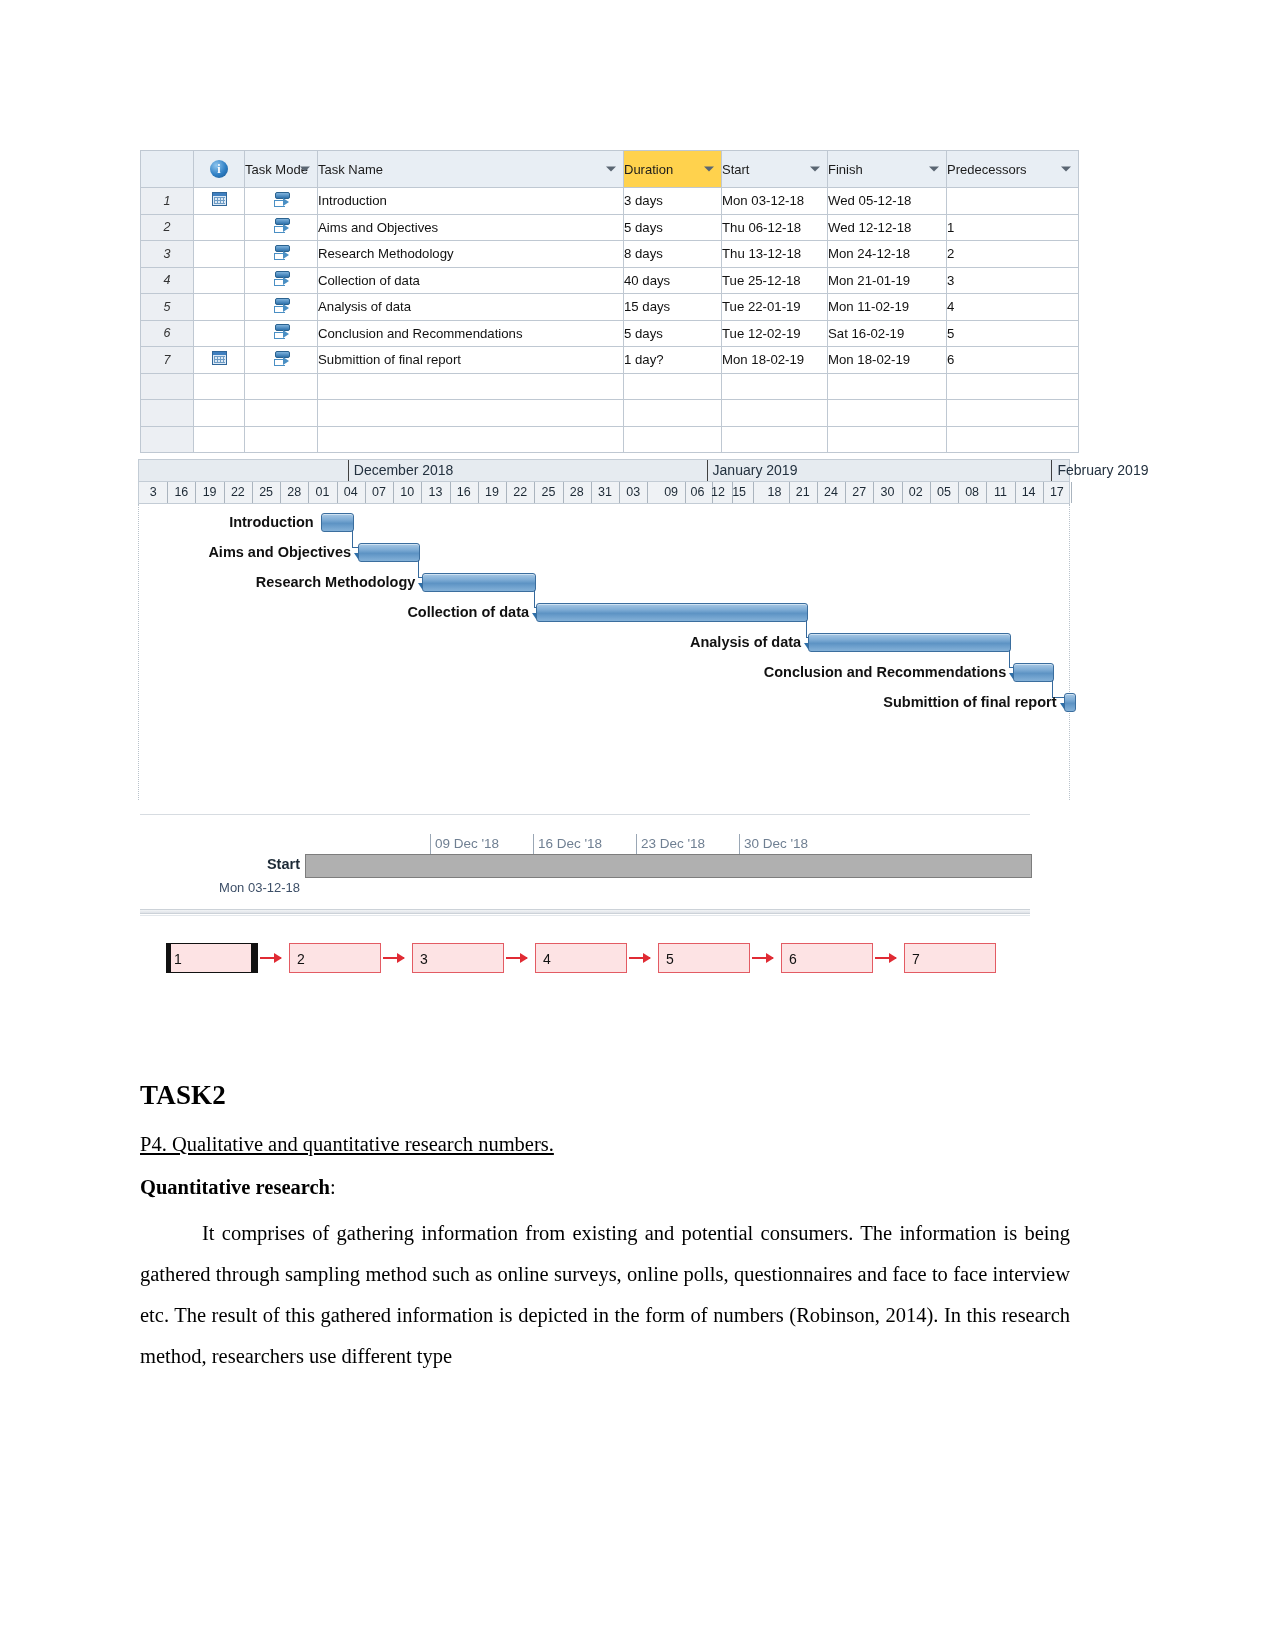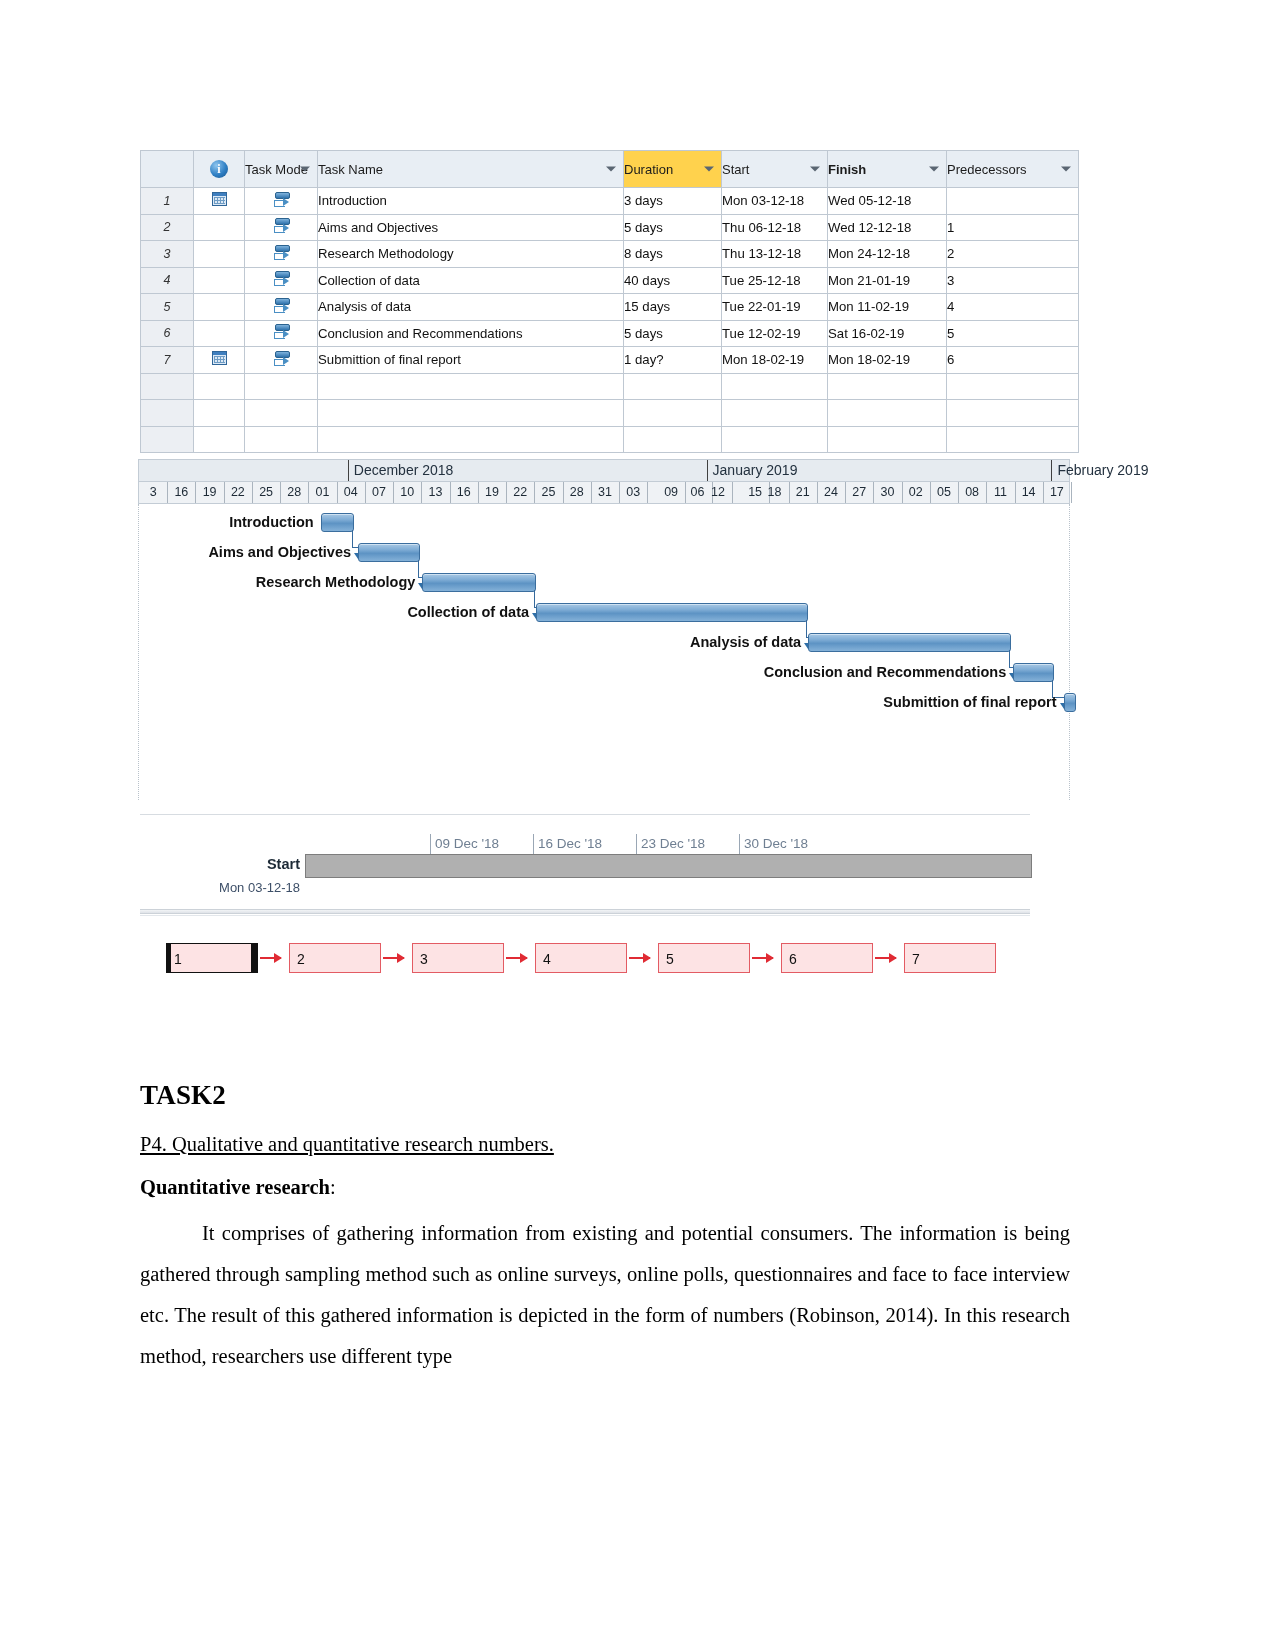--- a/index.html
+++ b/index.html
@@ -24,21 +24,21 @@
     background:#e8eef4;height:36px;font-weight:400;text-align:left;
     color:#1b1b1b;font-size:13px;position:relative;padding-left:6px;
   }
   thead th.dur{background:#ffd24d;}
   thead th.idcol{width:52px;}
   thead th.infocol{width:50px;}
   thead th.tmcol{width:72px;}
   thead th.namecol{width:305px;}
   thead th.durcol{width:97px;}
   thead th.startcol{width:105px;}
-  thead th.fincol{width:118px;font-weight:bold;}
+  thead th.fincol{width:118px;}
   thead th.predcol{width:131px;}
   .thLabel{display:block;line-height:15px;}
   .filterArrow{
     position:absolute;right:7px;top:50%;transform:translateY(-50%);
     width:0;height:0;border-left:5px solid transparent;border-right:5px solid transparent;
     border-top:5px solid #5a6672;
   }
   .infoGlyph{
     display:block;margin:0 auto;width:18px;height:18px;border-radius:50%;
     background:radial-gradient(circle at 35% 30%, #8fc6ef 0%, #2f7fc4 55%, #17548d 100%);
@@ -293,21 +293,21 @@
         <div class="dayCell" style="left: 310.667px; width: 28.2424px;">16</div>
         <div class="dayCell" style="left: 338.909px; width: 28.2424px;">19</div>
         <div class="dayCell" style="left: 367.152px; width: 28.2424px;">22</div>
         <div class="dayCell" style="left: 395.394px; width: 28.2424px;">25</div>
         <div class="dayCell" style="left: 423.636px; width: 28.2424px;">28</div>
         <div class="dayCell" style="left: 451.879px; width: 28.2424px;">31</div>
         <div class="dayCell" style="left: 480.121px; width: 28.2424px;">03</div>
         <div class="dayCell" style="left: 508.364px; width: 28.2424px; margin-left: 36px;">06</div>
         <div class="dayCell" style="left: 506px; width: 28.2424px; padding-left: 12px;">09</div>
         <div class="dayCell" style="left: 564.848px; width: 28.2424px;">12</div>
-        <div class="dayCell" style="left: 602px; width: 28.2424px;">15</div>
+        <div class="dayCell" style="left: 586px; width: 28.2424px;">15</div>
         <div class="dayCell" style="left: 621.333px; width: 28.2424px;">18</div>
         <div class="dayCell" style="left: 649.576px; width: 28.2424px;">21</div>
         <div class="dayCell" style="left: 677.818px; width: 28.2424px;">24</div>
         <div class="dayCell" style="left: 706.061px; width: 28.2424px;">27</div>
         <div class="dayCell" style="left: 734.303px; width: 28.2424px;">30</div>
         <div class="dayCell" style="left: 762.545px; width: 28.2424px;">02</div>
         <div class="dayCell" style="left: 790.788px; width: 28.2424px;">05</div>
         <div class="dayCell" style="left: 819.03px; width: 28.2424px;">08</div>
         <div class="dayCell" style="left: 847.273px; width: 28.2424px;">11</div>
         <div class="dayCell" style="left: 875.515px; width: 28.2424px;">14</div>

